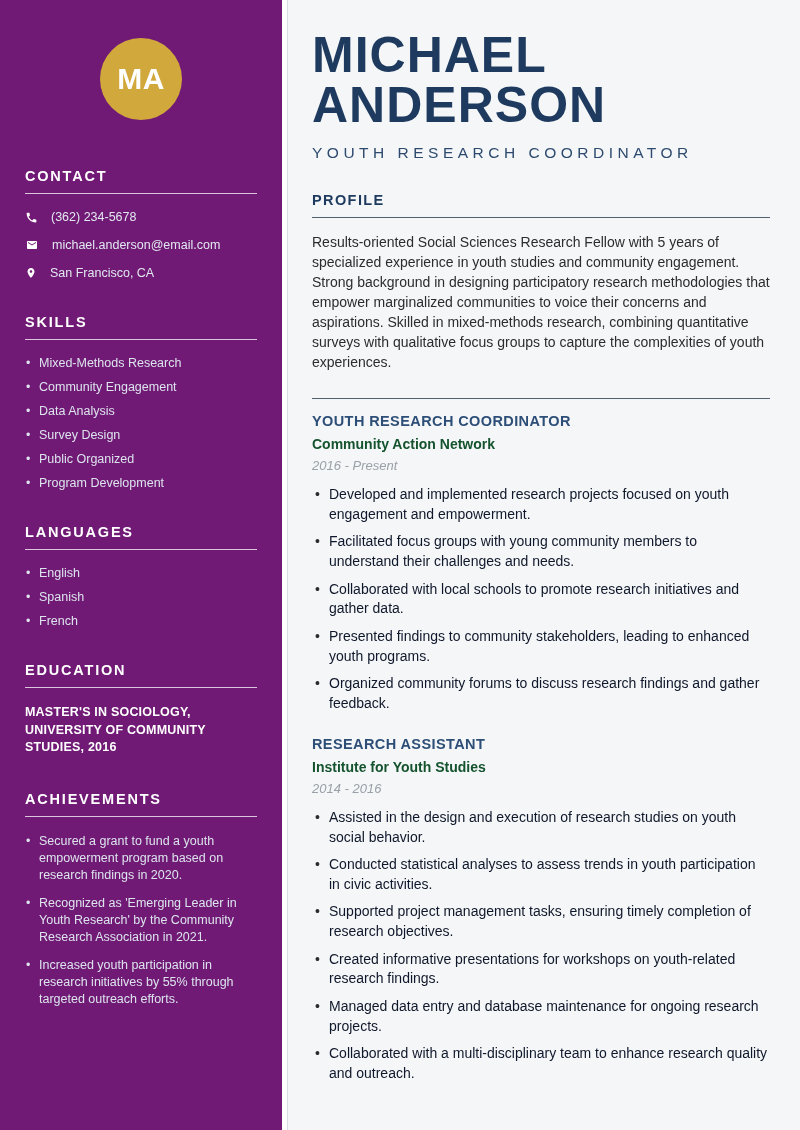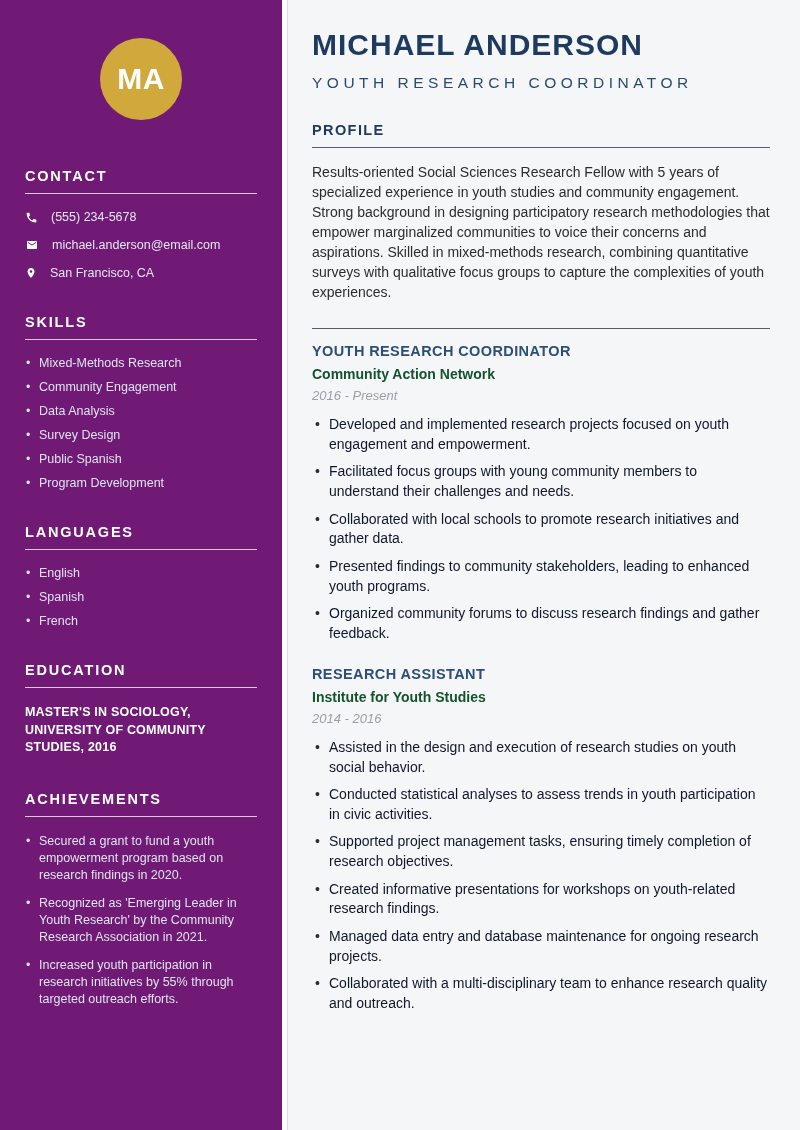--- a/index.html
+++ b/index.html
@@ -80,21 +80,21 @@
   .gap-strip { width: 5px; min-width: 5px; background: #ffffff; height: 1130px; }
   .main {
     flex: 1;
     height: 1130px;
     background: #f4f6f8;
     border-left: 1px solid #d9dee4;
     padding: 30px 30px 30px 24px;
   }
   .name {
     color: #1e3a5f;
-    font-size: 30px;
+    font-size: 50px;
     font-weight: bold;
     letter-spacing: 1px;
     line-height: 1.0;
   }
   .subtitle {
     color: #2d4a6e;
     font-size: 15.5px;
     letter-spacing: 4.5px;
     margin-top: 14px;
     margin-bottom: 30px;
@@ -166,21 +166,21 @@
 
   <section class="side-section">
     <div class="side-heading">CONTACT</div>
     <hr class="side-rule">
     <div class="contact-row">
       <span>
         <svg width="13" height="13" viewBox="0 0 24 24" fill="#ffffff">
             <path d="M6.62 10.79c1.44 2.83 3.76 5.14 6.59 6.59l2.2-2.2c.27-.27.67-.36 1.02-.24 1.12.37 2.33.57 3.57.57.55 0 1 .45 1 1V20c0 .55-.45 1-1 1-9.39 0-17-7.61-17-17 0-.55.45-1 1-1h3.5c.55 0 1 .45 1 1 0 1.25.2 2.45.57 3.57.11.35.03.74-.25 1.02l-2.2 2.2z"></path>
           </svg>
       </span>
-      <span>(555) 234-5678</span>
+      <span>(362) 234-5678</span>
     </div>
     <div class="contact-row">
       <span>
         <svg width="14" height="12" viewBox="0 0 24 24" fill="#ffffff">
             <path d="M20 4H4c-1.1 0-1.99.9-1.99 2L2 18c0 1.1.9 2 2 2h16c1.1 0 2-.9 2-2V6c0-1.1-.9-2-2-2zm0 4l-8 5-8-5V6l8 5 8-5v2z"></path>
           </svg>
       </span>
       <span>michael.anderson@email.com</span>
     </div>
     <div class="contact-row">
@@ -194,21 +194,21 @@
   </section>
 
   <section class="side-section">
     <div class="side-heading">SKILLS</div>
     <hr class="side-rule">
     <ul class="side-list">
       <li>Mixed-Methods Research</li>
       <li>Community Engagement</li>
       <li>Data Analysis</li>
       <li>Survey Design</li>
-      <li>Public Spanish</li>
+      <li>Public Organized</li>
       <li>Program Development</li>
     </ul>
   </section>
 
   <section class="side-section">
     <div class="side-heading">LANGUAGES</div>
     <hr class="side-rule">
     <ul class="side-list">
       <li>English</li>
       <li>Spanish</li>

